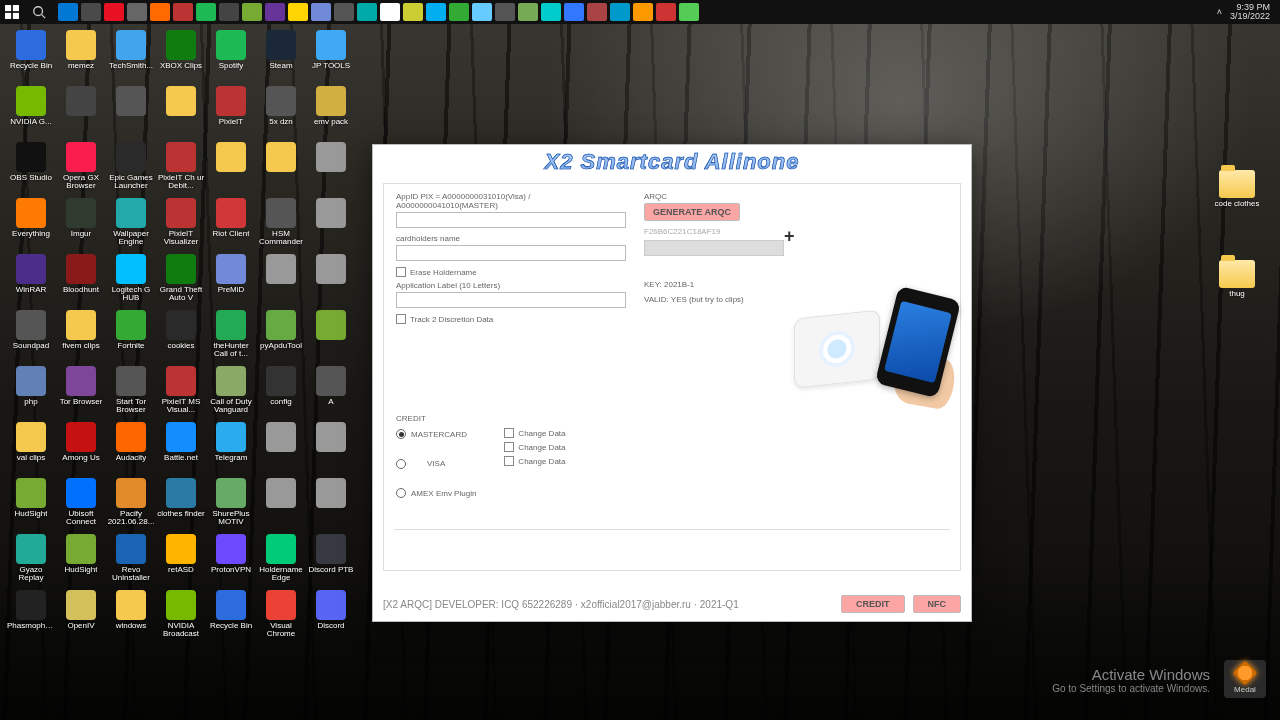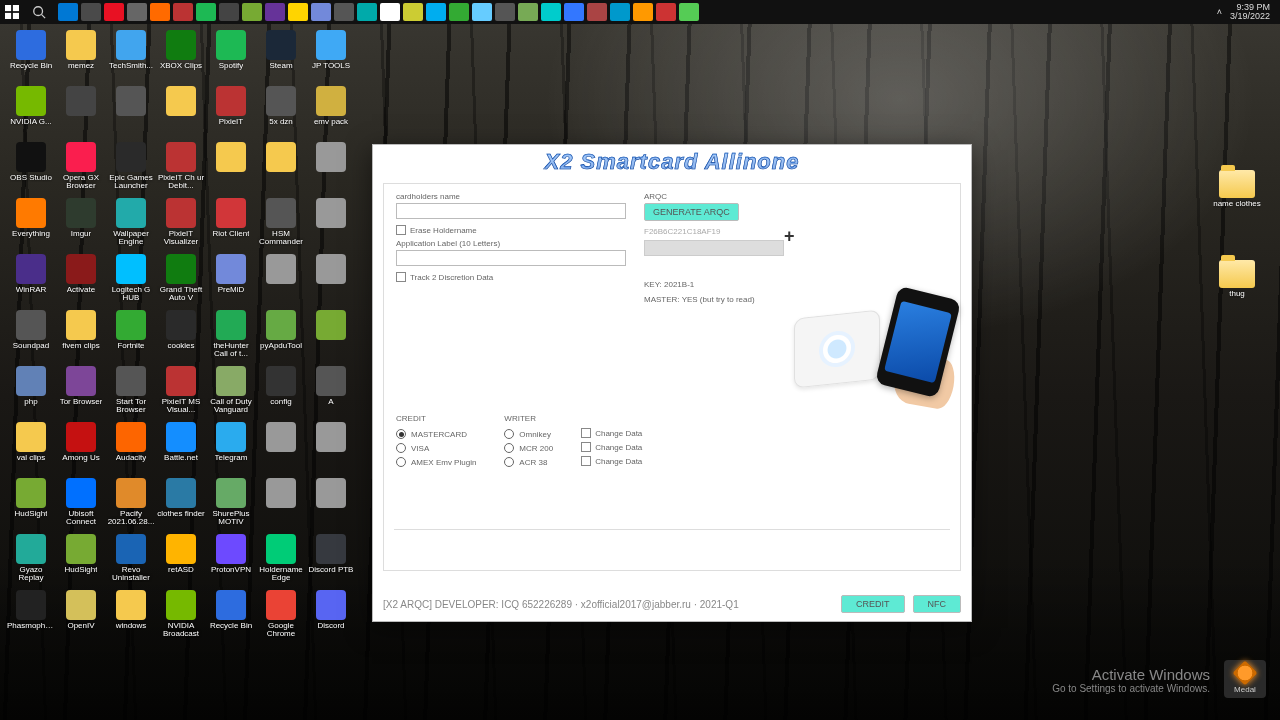--- a/index.html
+++ b/index.html
@@ -52,21 +52,21 @@
 .appwin { position:absolute; left:372px; top:144px; width:600px; height:478px; background:#fff; border:1px solid #bbb; box-shadow:0 6px 24px rgba(0,0,0,0.5); z-index:50; }
 .appwin .menubar { height:18px; display:flex; align-items:center; gap:12px; padding:0 8px; font-size:9px; color:#555; border-bottom:1px solid #eee; }
 .appwin .title { text-align:center; padding:4px 0 4px; }
 .appwin .title span { font-family: Arial, sans-serif; font-size:22px; font-weight:800; font-style:italic; letter-spacing:1px;
   background:linear-gradient(180deg,#7fb9ff,#2a6fd8); -webkit-background-clip:text; background-clip:text; color:transparent;
   -webkit-text-stroke:0.6px #1e4e9c; text-shadow:0 1px 0 rgba(255,255,255,0.4);}
 .appwin .body { border:1px solid #ddd; margin:4px 10px 6px; height:388px; padding:10px 12px; position:relative; font-size:9px; color:#444; }
 .appwin .footer { position:absolute; left:10px; right:10px; bottom:8px; display:flex; align-items:center; }
 .appwin .footer .dev { font-size:10px; color:#888; }
 .appwin .footer .btns { margin-left:auto; display:flex; gap:8px; }
-.appwin .btn { border:1px solid #bbb; background:#5eead4; padding:3px 14px; font-size:9px; color:#555; border-radius:2px; cursor:pointer; }
+.appwin .btn { border:1px solid #bbb; background:#fca5a5; padding:3px 14px; font-size:9px; color:#555; border-radius:2px; cursor:pointer;font-weight:bold; }
 
 
 .lbl { font-size:8px; color:#666; display:block; margin-bottom:2px; }
 .inp { width:100%; height:16px; border:1px solid #bbb; background:#fff; font-size:9px; padding:0 3px; }
 .row { margin-bottom:6px; }
 .chk { display:flex; align-items:center; gap:4px; margin:4px 0; }
 .chk .box { width:10px; height:10px; border:1px solid #888; background:#fff; }
 .radio { display:flex; align-items:center; gap:5px; margin:4px 0; }
 .radio .circ { width:10px; height:10px; border:1px solid #666; border-radius:50%; background:#fff; display:flex; align-items:center; justify-content:center; }
 .radio .circ.sel::after { content:""; width:5px; height:5px; background:#333; border-radius:50%; }
@@ -267,21 +267,21 @@
     <div class="d-item">
       <div class="d-ico" style="background: rgb(153, 153, 153);"></div>
       <div class="d-lbl"></div>
     </div>
     <div class="d-item">
       <div class="d-ico" style="background: rgb(74, 46, 138);"></div>
       <div class="d-lbl">WinRAR</div>
     </div>
     <div class="d-item">
       <div class="d-ico" style="background: rgb(138, 26, 26);"></div>
-      <div class="d-lbl">Activate</div>
+      <div class="d-lbl">Bloodhunt</div>
     </div>
     <div class="d-item">
       <div class="d-ico" style="background: rgb(0, 191, 255);"></div>
       <div class="d-lbl">Logitech G HUB</div>
     </div>
     <div class="d-item">
       <div class="d-ico" style="background: rgb(16, 124, 16);"></div>
       <div class="d-lbl">Grand Theft Auto V</div>
     </div>
     <div class="d-item">
@@ -451,32 +451,32 @@
     <div class="d-item">
       <div class="d-ico" style="background: rgb(118, 185, 0);"></div>
       <div class="d-lbl">NVIDIA Broadcast</div>
     </div>
     <div class="d-item">
       <div class="d-ico" style="background: rgb(45, 108, 223);"></div>
       <div class="d-lbl">Recycle Bin</div>
     </div>
     <div class="d-item">
       <div class="d-ico" style="background: rgb(234, 67, 53);"></div>
-      <div class="d-lbl">Google Chrome</div>
+      <div class="d-lbl">Visual Chrome</div>
     </div>
     <div class="d-item">
       <div class="d-ico" style="background: rgb(88, 101, 242);"></div>
       <div class="d-lbl">Discord</div>
     </div>
   </div>
 
 <div class="rdesk" id="rdesk">
     <div class="d-item">
       <div class="folder-ico"></div>
-      <div class="d-lbl">name clothes</div>
+      <div class="d-lbl">code clothes</div>
     </div>
     <div class="d-item">
       <div class="folder-ico"></div>
       <div class="d-lbl">thug</div>
     </div>
   </div>
 
 <div class="activate">
   <div class="t1">Activate Windows</div>
   <div class="t2">Go to Settings to activate Windows.</div>
@@ -485,20 +485,24 @@
 <div class="medal">
   <div class="m-ico"></div>
   <div class="m-lbl">Medal</div>
 </div>
 
 <div class="appwin">
   <div class="title"><span>X2 Smartcard Allinone</span></div>
   <div class="body">
 
     <div class="col-left">
+      <div class="row">
+        <span class="lbl">AppID PIX = A0000000031010(Visa) / A0000000041010(MASTER)</span>
+        <input class="inp" value="" style="">
+      </div>
       <div class="row">
         <span class="lbl">cardholders name</span>
         <input class="inp" value="" style="">
       </div>
       <div class="chk">
         <span class="box"></span>
           <span class="lbl" style="margin:0">Erase Holdername</span>
       </div>
       <div class="row">
         <span class="lbl">Application Label (10 Letters)</span>
@@ -510,21 +514,21 @@
       </div>
     </div>
 
     <div class="col-mid">
       <span class="lbl">ARQC</span>
       <button class="btn" style="padding:3px 8px;margin-bottom:6px">GENERATE ARQC</button>
       <div class="lbl" style="color:#aaa">F26B6C221C18AF19</div>
       <input class="inp" style="background: rgb(221, 221, 221); border-color: rgb(204, 204, 204); margin-top: 2px;" disabled="">
       <div style="margin-top:24px">
         <div class="lbl">KEY: 2021B-1</div>
-        <div class="lbl" style="margin-top:6px">MASTER: YES (but try to read)</div>
+        <div class="lbl" style="margin-top:6px">VALID: YES (but try to clips)</div>
       </div>
     </div>
 
     <span class="plus">+</span>
 
 
     <div class="nfc-img">
       <div class="nfc-reader"></div>
       <div class="hand"></div>
       <div class="phone"></div>
@@ -532,40 +536,25 @@
 
     <div class="group-row">
       <div class="group" id="g-credit">
         <div class="glabel">CREDIT</div>
       <div class="radio">
             <span class="circ sel"></span>
             <span class="lbl" style="margin: 0px;">MASTERCARD</span>
           </div>
           <div class="radio">
             <span class="circ"></span>
-            <span class="lbl" style="margin: 0px;">VISA</span>
+            <span class="lbl" style="margin: 16px;">VISA</span>
           </div>
           <div class="radio">
             <span class="circ"></span>
             <span class="lbl" style="margin: 0px;">AMEX Emv Plugin</span>
-          </div>
-        </div>
-      <div class="group" id="g-writer">
-        <div class="glabel">WRITER</div>
-      <div class="radio">
-            <span class="circ"></span>
-            <span class="lbl" style="margin: 0px;">Omnikey</span>
-          </div>
-          <div class="radio">
-            <span class="circ"></span>
-            <span class="lbl" style="margin: 0px;">MCR 200</span>
-          </div>
-          <div class="radio">
-            <span class="circ"></span>
-            <span class="lbl" style="margin: 0px;">ACR 38</span>
           </div>
         </div>
       <div class="group" id="g-changes" style="padding-top:10px">
           <div class="chk">
             <span class="box"></span>
             <span class="lbl" style="margin: 0px;">Change Data</span>
           </div>
           <div class="chk">
             <span class="box"></span>
             <span class="lbl" style="margin: 0px;">Change Data</span>

